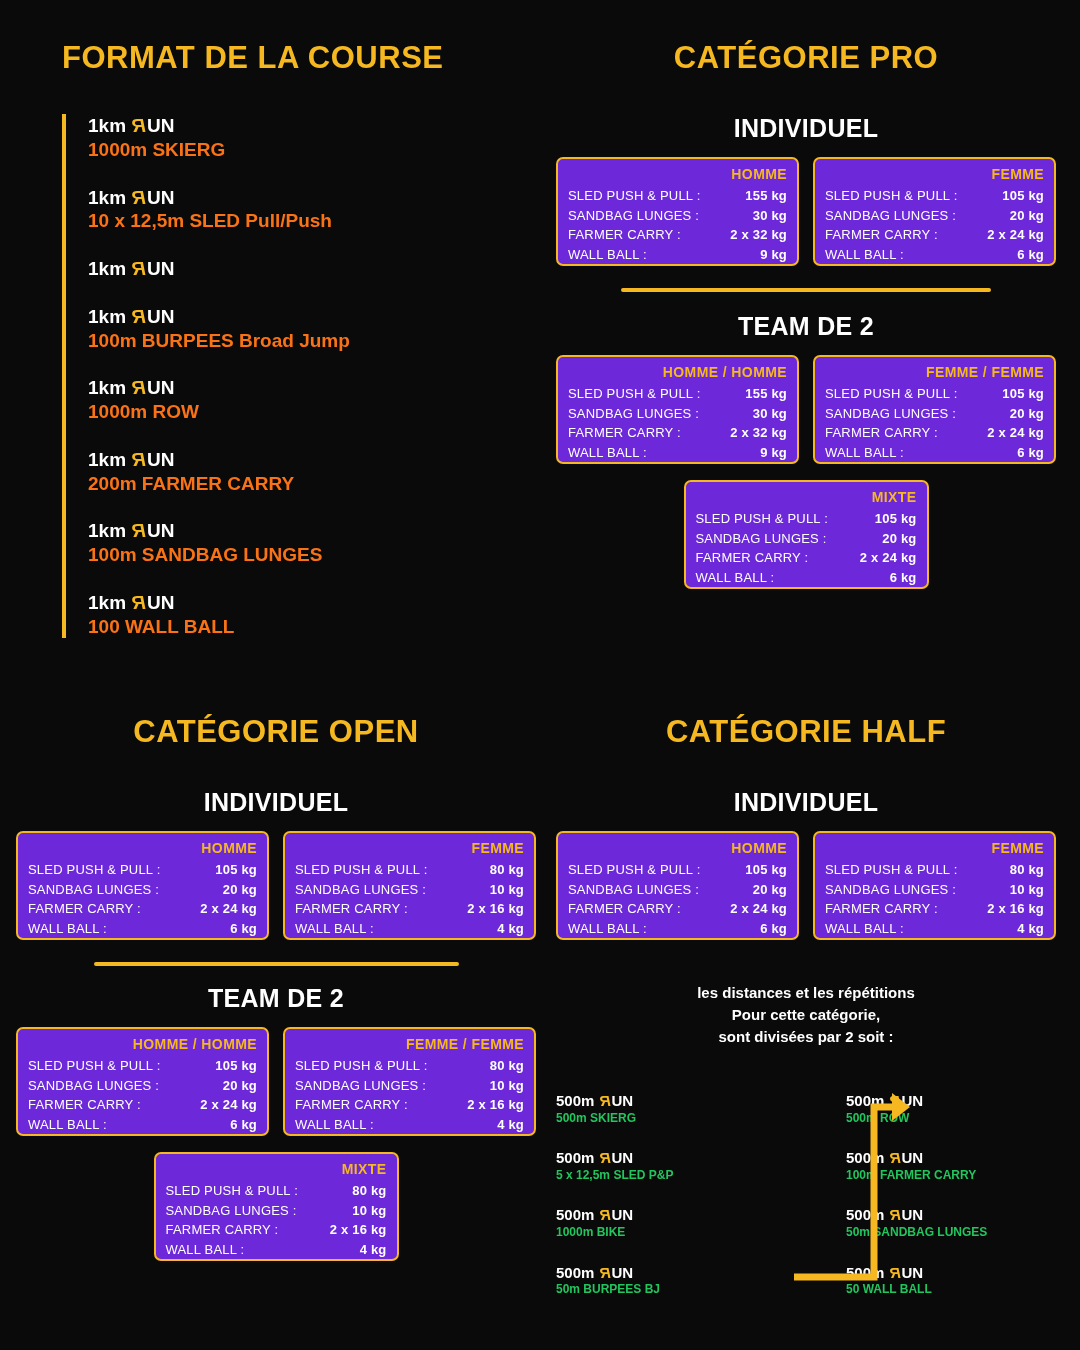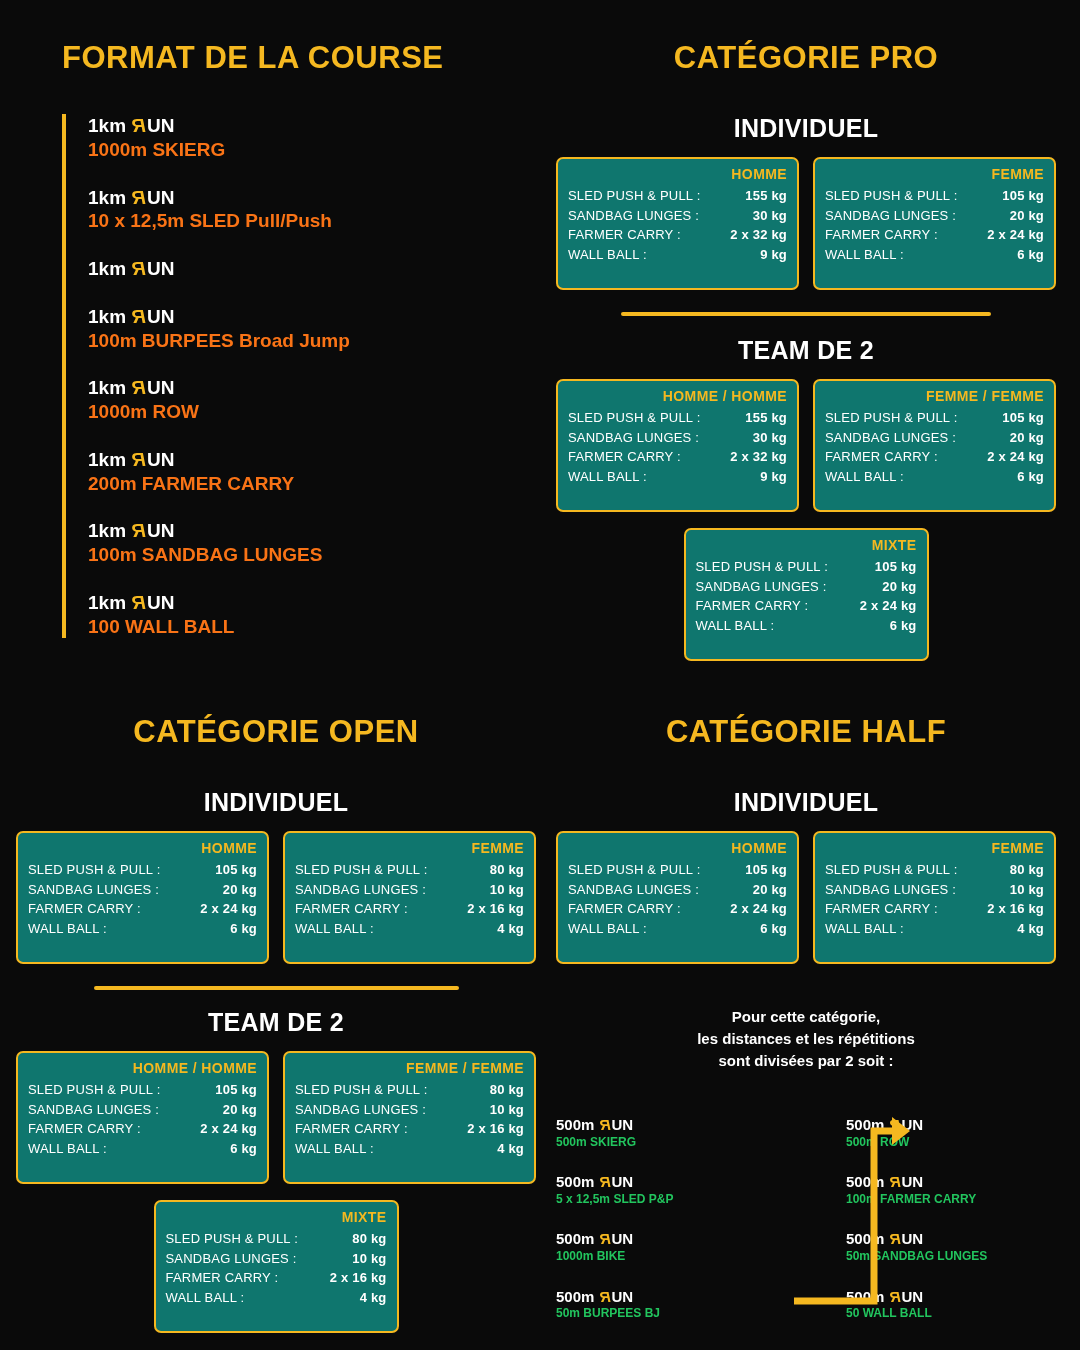--- a/index.html
+++ b/index.html
@@ -58,22 +58,22 @@
     font-weight: bold;
     font-style: italic;
     transform: scaleX(-1);
     margin: 0 1px;
   }
 
   
   .box {
     border: 2px solid #f5b820;
     border-radius: 7px;
-    padding: 7px 10px 24px 10px;
-    background: #0f766e;
+    padding: 7px 10px 0 10px;
+    background: #6d28d9;
   }
   .box-title {
     color: #f5b820;
     font-size: 14px;
     font-weight: bold;
     text-align: right;
     letter-spacing: 0.4px;
     margin-bottom: 4px;
   }
   .box-row {
@@ -436,22 +436,22 @@
             <span class="lbl">FARMER CARRY :</span>
             <span class="val">2 x 16 kg</span>
           </div>
           <div class="box-row">
             <span class="lbl">WALL BALL :</span>
             <span class="val">4 kg</span>
           </div>
         </div>
       </div>
     <div id="half-note">
+      <div>les distances et les répétitions</div>
       <div>Pour cette catégorie,</div>
-      <div>les distances et les répétitions</div>
       <div>sont divisées par 2 soit :</div>
     </div>
     <div id="half-grid">
       <div class="half-col left" id="half-left">
           <div class="half-item">
             <div class="hf-run">500m <span class="run-logo">R</span>UN</div>
             <div class="hf-work">500m SKIERG</div>
           </div>
           <div class="half-item">
             <div class="hf-run">500m <span class="run-logo">R</span>UN</div>

